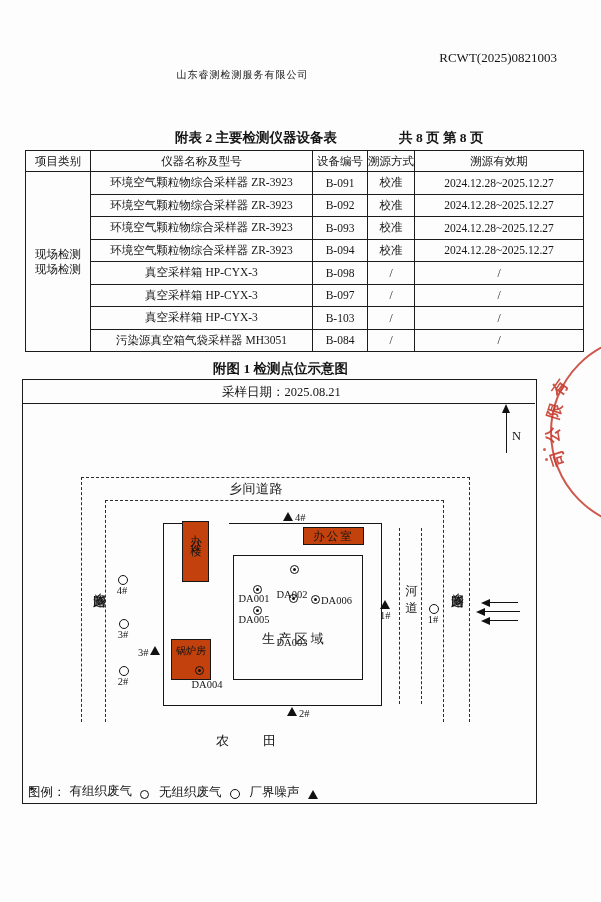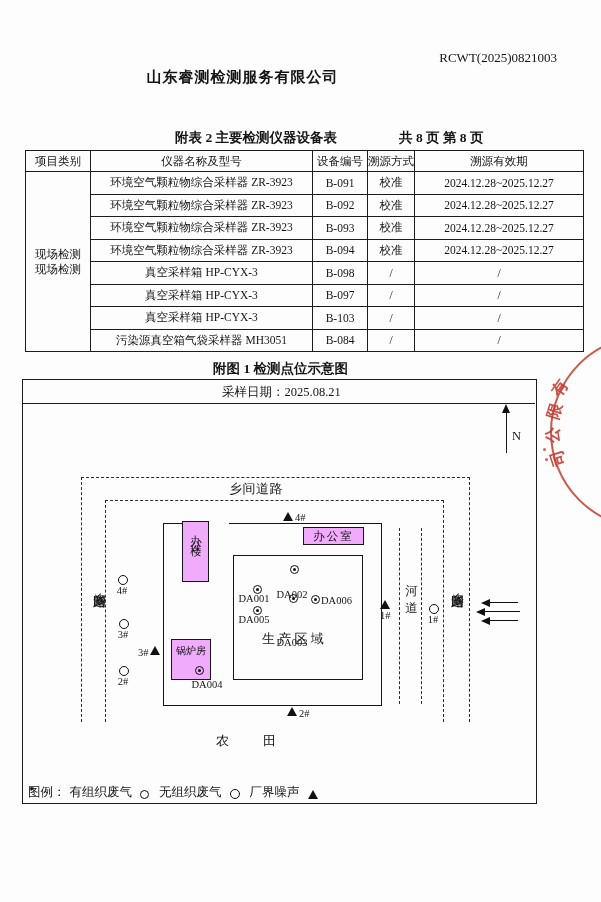--- a/index.html
+++ b/index.html
@@ -1,37 +1,37 @@
 <!DOCTYPE html>
 <html><head>
 <meta charset="utf-8">
 <style>
   html,body{margin:0;padding:0;background:#e8e8e8;}
   .page{position:relative;width:601px;height:902px;background:#fdfdfd;margin:0 auto;
         overflow:hidden;font-family:"Liberation Serif",serif;color:#151515;}
   .abs{position:absolute;line-height:1.15;}
   
   .report-no{top:51px;right:44px;font-size:13px;}
-  .company{top:69px;left:0;width:485px;text-align:center;font-size:15px;font-weight:bold;letter-spacing:1px;}
+  .company{top:69px;left:0;width:485px;text-align:center;font-size:10px;font-weight:normal;letter-spacing:1px;}
   .doc-title{top:93px;left:0;width:530px;text-align:center;font-size:22px;font-weight:bold;}
   .tbl-caption{top:130px;left:175px;font-size:13.5px;font-weight:bold;}
   .pagination{top:130px;left:399px;font-size:13.5px;font-weight:bold;}
   
   table.equip{position:absolute;left:25px;top:150px;width:558px;border-collapse:collapse;
               table-layout:fixed;font-size:11.5px;}
   table.equip th,table.equip td{border:1.4px solid #1c1c1c;text-align:center;vertical-align:middle;
               padding:0;font-weight:normal;overflow:hidden;white-space:nowrap;}
   table.equip th{height:20px;}
   table.equip td{height:21.5px;}
   
   .figbox{left:22px;top:379px;width:513px;height:423px;border:1.6px solid #1c1c1c;}
   .fig-caption{top:361px;left:213px;font-size:13.5px;font-weight:bold;}
   .dateband{left:22px;top:379px;width:513px;height:24px;border-bottom:1.4px solid #1c1c1c;}
   .date-txt{top:385px;left:222px;font-size:12.5px;}
-  .solidbox{position:absolute;border:1.3px solid #161616;background:#f0abfc;}
+  .solidbox{position:absolute;border:1.3px solid #161616;background:#c2410c;}
   .dash-v{position:absolute;width:0;border-left:1.6px dashed #2c2c2c;}
   .dash-h{position:absolute;height:0;border-top:1.6px dashed #2c2c2c;}
   .line-v{position:absolute;width:0;border-left:1.5px solid #161616;}
   .vtext{writing-mode:vertical-rl;text-orientation:upright;}
   .lbl{font-size:10.5px;line-height:1;}
   .cn{font-size:13px;line-height:1;}
   
   .sym-da{position:absolute;width:7px;height:7px;border:1.2px solid #111;border-radius:50%;}
   .sym-da::after{content:"";position:absolute;left:1.9px;top:1.9px;width:3.2px;height:3.2px;
                  background:#111;border-radius:50%;}
@@ -206,21 +206,21 @@
   <div class="arrow-head" style="left:481px;top:599px;"></div>
   <div class="arrow-line" style="left:484px;top:611px;width:36px;"></div>
   <div class="arrow-head" style="left:476px;top:608px;"></div>
   <div class="arrow-line" style="left:489px;top:620px;width:29px;"></div>
   <div class="arrow-head" style="left:481px;top:617px;"></div>
 
   <div class="abs cn" style="left:216px;top:734px;letter-spacing:34px;">农田</div>
 
   <div class="abs legend">
     <span>图例：</span>
-    <span style="margin-left:4px;">有组织废气</span>
+    <span style="margin-left:4px;font-family:Liberation Mono, monospace;">有组织废气</span>
     <span class="sym-da" style="margin:0 10px 0 8px;"></span>
     <span>无组织废气</span>
     <span class="sym-o" style="margin:0 10px 0 8px;"></span>
     <span>厂界噪声</span>
     <span class="sym-tri" style="margin-left:8px;"></span>
   </div>
 
 
   <div class="stamp-circle"></div>
   <div class="stamp-char" style="left:552px;top:380px;transform:rotate(-55deg);">有</div>

